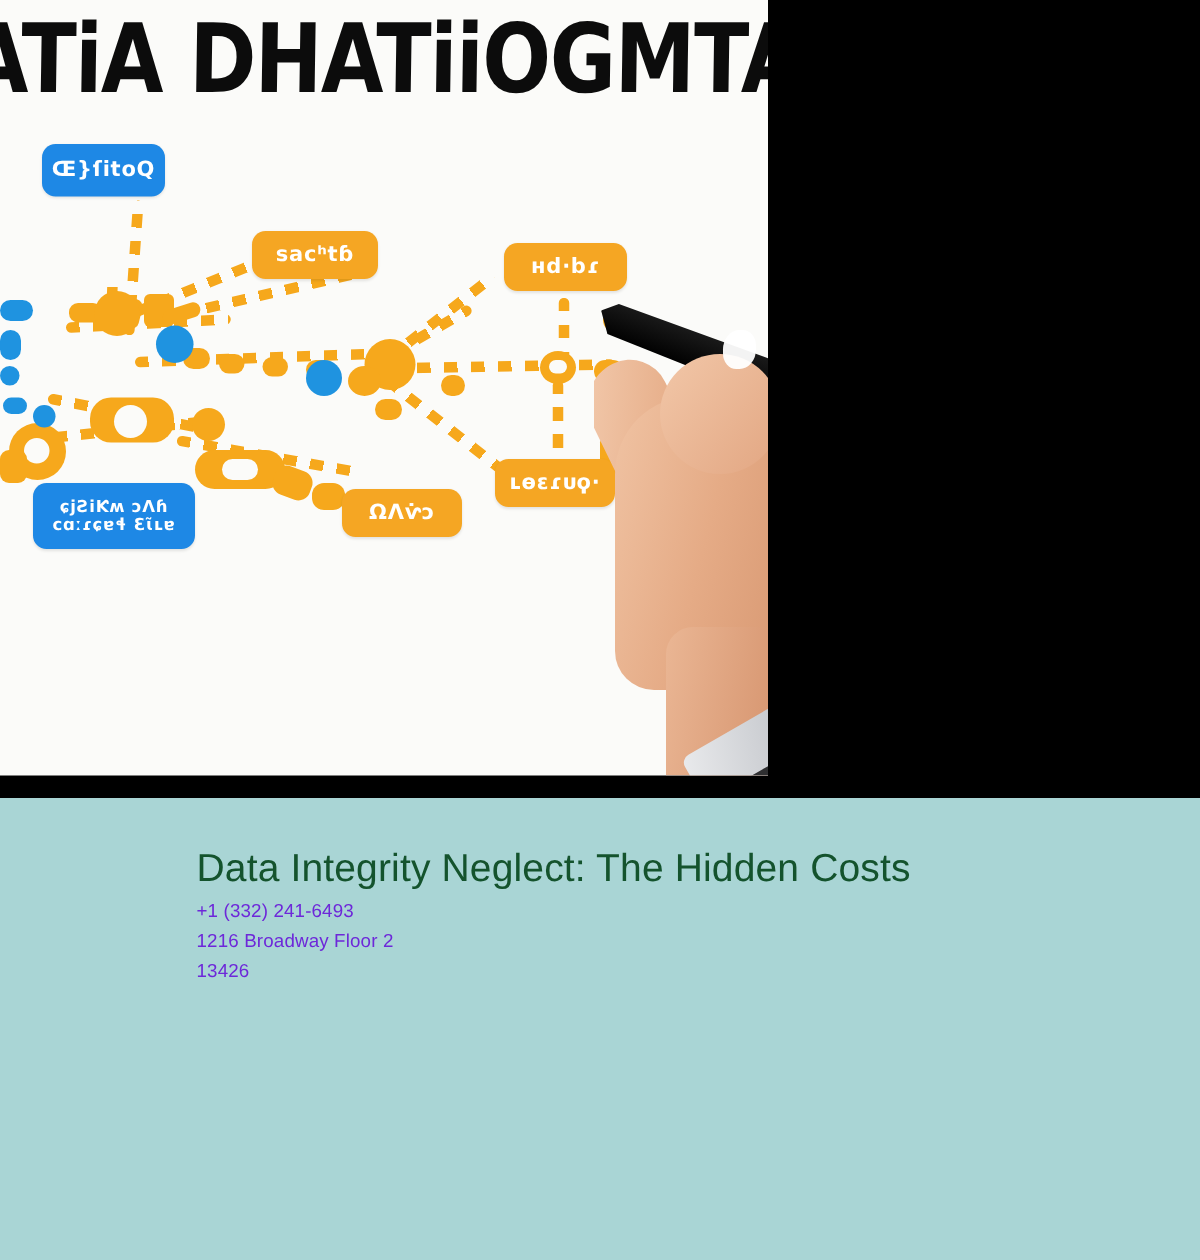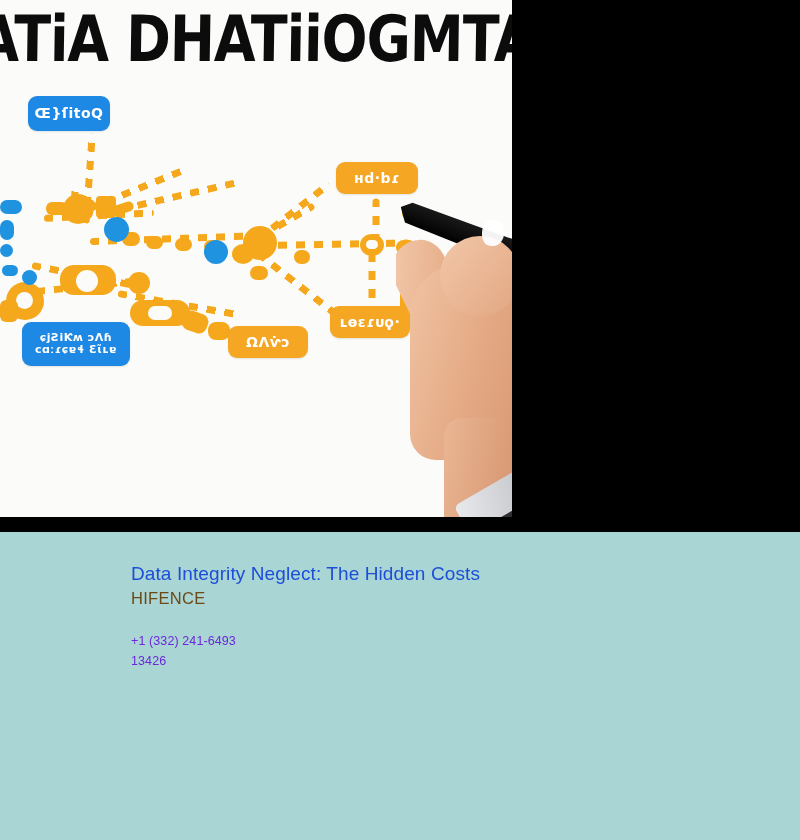--- a/index.html
+++ b/index.html
@@ -109,21 +109,21 @@
     background:#ffffff;border-radius:50% 40% 50% 40%;opacity:.95;
   }
 
   
   #panel{
     position:absolute;left:0;top:532px;width:800px;height:308px;
     background:#a9d5d5;
   }
   #panel-inner{position:absolute;left:131px;top:30px;width:640px;}
   #article-title{
-    font-size:19px;color:#1d4ed8;font-weight:400;
+    font-size:26px;color:#14532d;font-weight:400;
     letter-spacing:0.1px;margin:0 0 2px 0;line-height:1.25;
   }
   #company{
     font-size:16.5px;color:#6b4a16;margin:0 0 22px 0;
     letter-spacing:.3px;line-height:1.3;
   }
   .contact-line{
     font-size:12.5px;color:#6d28d9;line-height:1.62;letter-spacing:.1px;
   }
   #source-url{
@@ -191,20 +191,21 @@
       <div class="dotnode n-blue" style="left:104px;top:217px;width:25px;height:25px;"></div>
       <div class="dotnode n-blue" style="left:204px;top:240px;width:24px;height:24px;"></div>
       <div class="dotnode n-blue" style="left:0px;top:200px;width:22px;height:14px;border-radius:8px;"></div>
       <div class="dotnode n-blue" style="left:0px;top:220px;width:14px;height:20px;border-radius:7px;"></div>
       <div class="dotnode n-blue" style="left:0px;top:244px;width:13px;height:13px;border-radius:50%;"></div>
       <div class="dotnode n-blue" style="left:2px;top:265px;width:16px;height:11px;border-radius:6px;"></div>
       <div class="dotnode n-blue" style="left:22px;top:270px;width:15px;height:15px;border-radius:50%;"></div>
 
       <div class="node-label lbl-blue" style="left:28px;top:96px;width:82px;height:35px;">Œ}ſitoQ</div>
 
+      <div class="node-label lbl-orange" style="left:168px;top:154px;width:84px;height:32px;">sacʰtɓ</div>
 
       <div class="node-label lbl-orange" style="left:336px;top:162px;width:82px;height:32px;text-align:center;">ʜd·bɾ</div>
 
       <div class="node-label lbl-blue" style="left:22px;top:322px;width:108px;height:44px;font-size:11px;white-space:pre-line;">ɕjƧiƘʍ ɔΛɦ
 cɑːɾɕɐɬ Ɛɩ̃ʟɐ</div>
 
       <div class="node-label lbl-orange" style="left:228px;top:326px;width:80px;height:32px;">ΩΛⱱ̇ɔ</div>
 
       <div class="node-label lbl-orange" style="left:330px;top:306px;width:80px;height:32px;">ʟɵɛɾᴜϙ·</div>
     </div>
@@ -221,22 +222,22 @@
     </div>
 
   </div>
 </div>
 
 <div id="panel">
   <div id="panel-inner">
 
     <h1 id="article-title">Data Integrity Neglect: The Hidden Costs</h1>
 
-    <div id="company">HIFENCE</div>
 
     <div class="contact-line">+1 (332) 241-6493</div>
 
+    <div class="contact-line">1216 Broadway Floor 2</div>
 
 
     <div class="contact-line">13426</div>
 
   </div>
 </div>
 
 </body></html>

